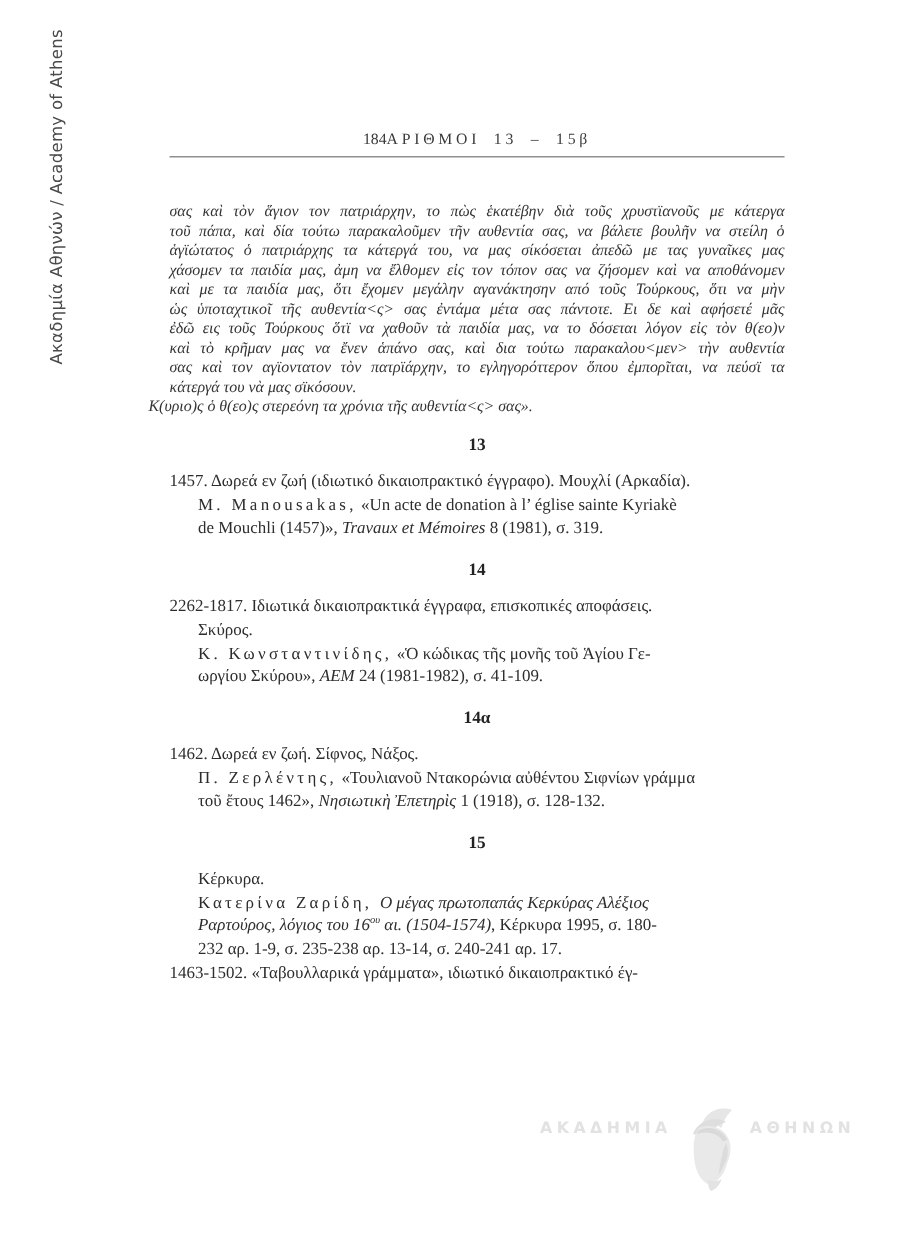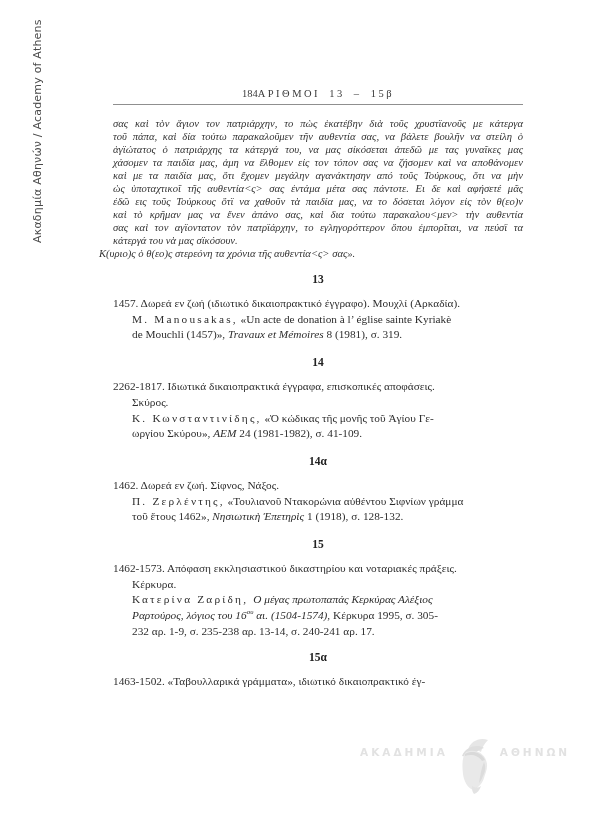--- a/index.html
+++ b/index.html
@@ -23,21 +23,21 @@
     display:flex;justify-content:center;align-items:baseline;
     font-size:10.5px;color:#3a3a3a;
   }
   .runhead .title{letter-spacing:2.5px;word-spacing:4px;}
   .head-rule{
     position:absolute;left:113px;top:104px;width:410px;height:0;
     border-top:1px solid #8f8f8f;
   }
   
   .content{
-    position:absolute;left:113px;top:117px;width:410px;
+    position:absolute;left:113px;top:135px;width:410px;
   }
   .manuscript{
     font-style:italic;
     font-size:10.6px;line-height:13px;color:#333;
     margin:0 0 0 0;
   }
   .ms-line{text-align:justify;text-align-last:justify;}
   .ms-line.nojust{text-align:left;text-align-last:left;}
   .ms-line.outdent{margin-left:-14px;}
   .section-heading{
@@ -107,28 +107,26 @@
 
   <div class="section-heading">14α</div>
   <div class="entry">
     <div class="e-line hang"><span>1462. Δωρεά εν ζωή. Σίφνος, Νάξος.</span></div>
     <div class="e-line"><span class="sp">Π. Ζερλέντης,</span><span> «Τουλιανοῦ Ντακορώνια αὐθέντου Σιφνίων γράμμα</span></div>
     <div class="e-line"><span>τοῦ ἔτους 1462», </span><span class="it">Νησιωτικὴ Ἐπετηρὶς</span><span> 1 (1918), σ. 128-132.</span></div>
   </div>
 
   <div class="section-heading">15</div>
   <div class="entry">
-    <div class="e-line hang"><span>1462-1573. Απόφαση εκκλησιαστικού δικαστηρίου και νοταριακές πράξεις.</span></div>
     <div class="e-line"><span>Κέρκυρα.</span></div>
     <div class="e-line"><span class="sp">Κατερίνα Ζαρίδη, </span><span class="it">Ο μέγας πρωτοπαπάς Κερκύρας Αλέξιος</span></div>
-    <div class="e-line"><span class="it">Ραρτούρος, λόγιος του 16</span><sup class="it">ου</sup><span class="it"> αι. (1504-1574)</span><span>, Κέρκυρα 1995, σ. 305-</span></div>
+    <div class="e-line"><span class="it">Ραρτούρος, λόγιος του 16</span><sup class="it">ου</sup><span class="it"> αι. (1504-1574)</span><span>, Κέρκυρα 1995, σ. 180-</span></div>
     <div class="e-line"><span>232 αρ. 1-9, σ. 235-238 αρ. 13-14, σ. 240-241 αρ. 17.</span></div>
   </div>
 
-  <div class="section-heading tight">15α</div>
   <div class="entry">
     <div class="e-line hang"><span>1463-1502. «Ταβουλλαρικά γράμματα», ιδιωτικό δικαιοπρακτικό έγ-</span></div>
   </div>
 
 </div>
 
 <div class="seal">
   <span class="seal-text">ΑΚΑΔΗΜΙΑ</span>
   <span class="seal-head">
     <svg width="52" height="58" viewBox="0 0 52 58" xmlns="http://www.w3.org/2000/svg">

